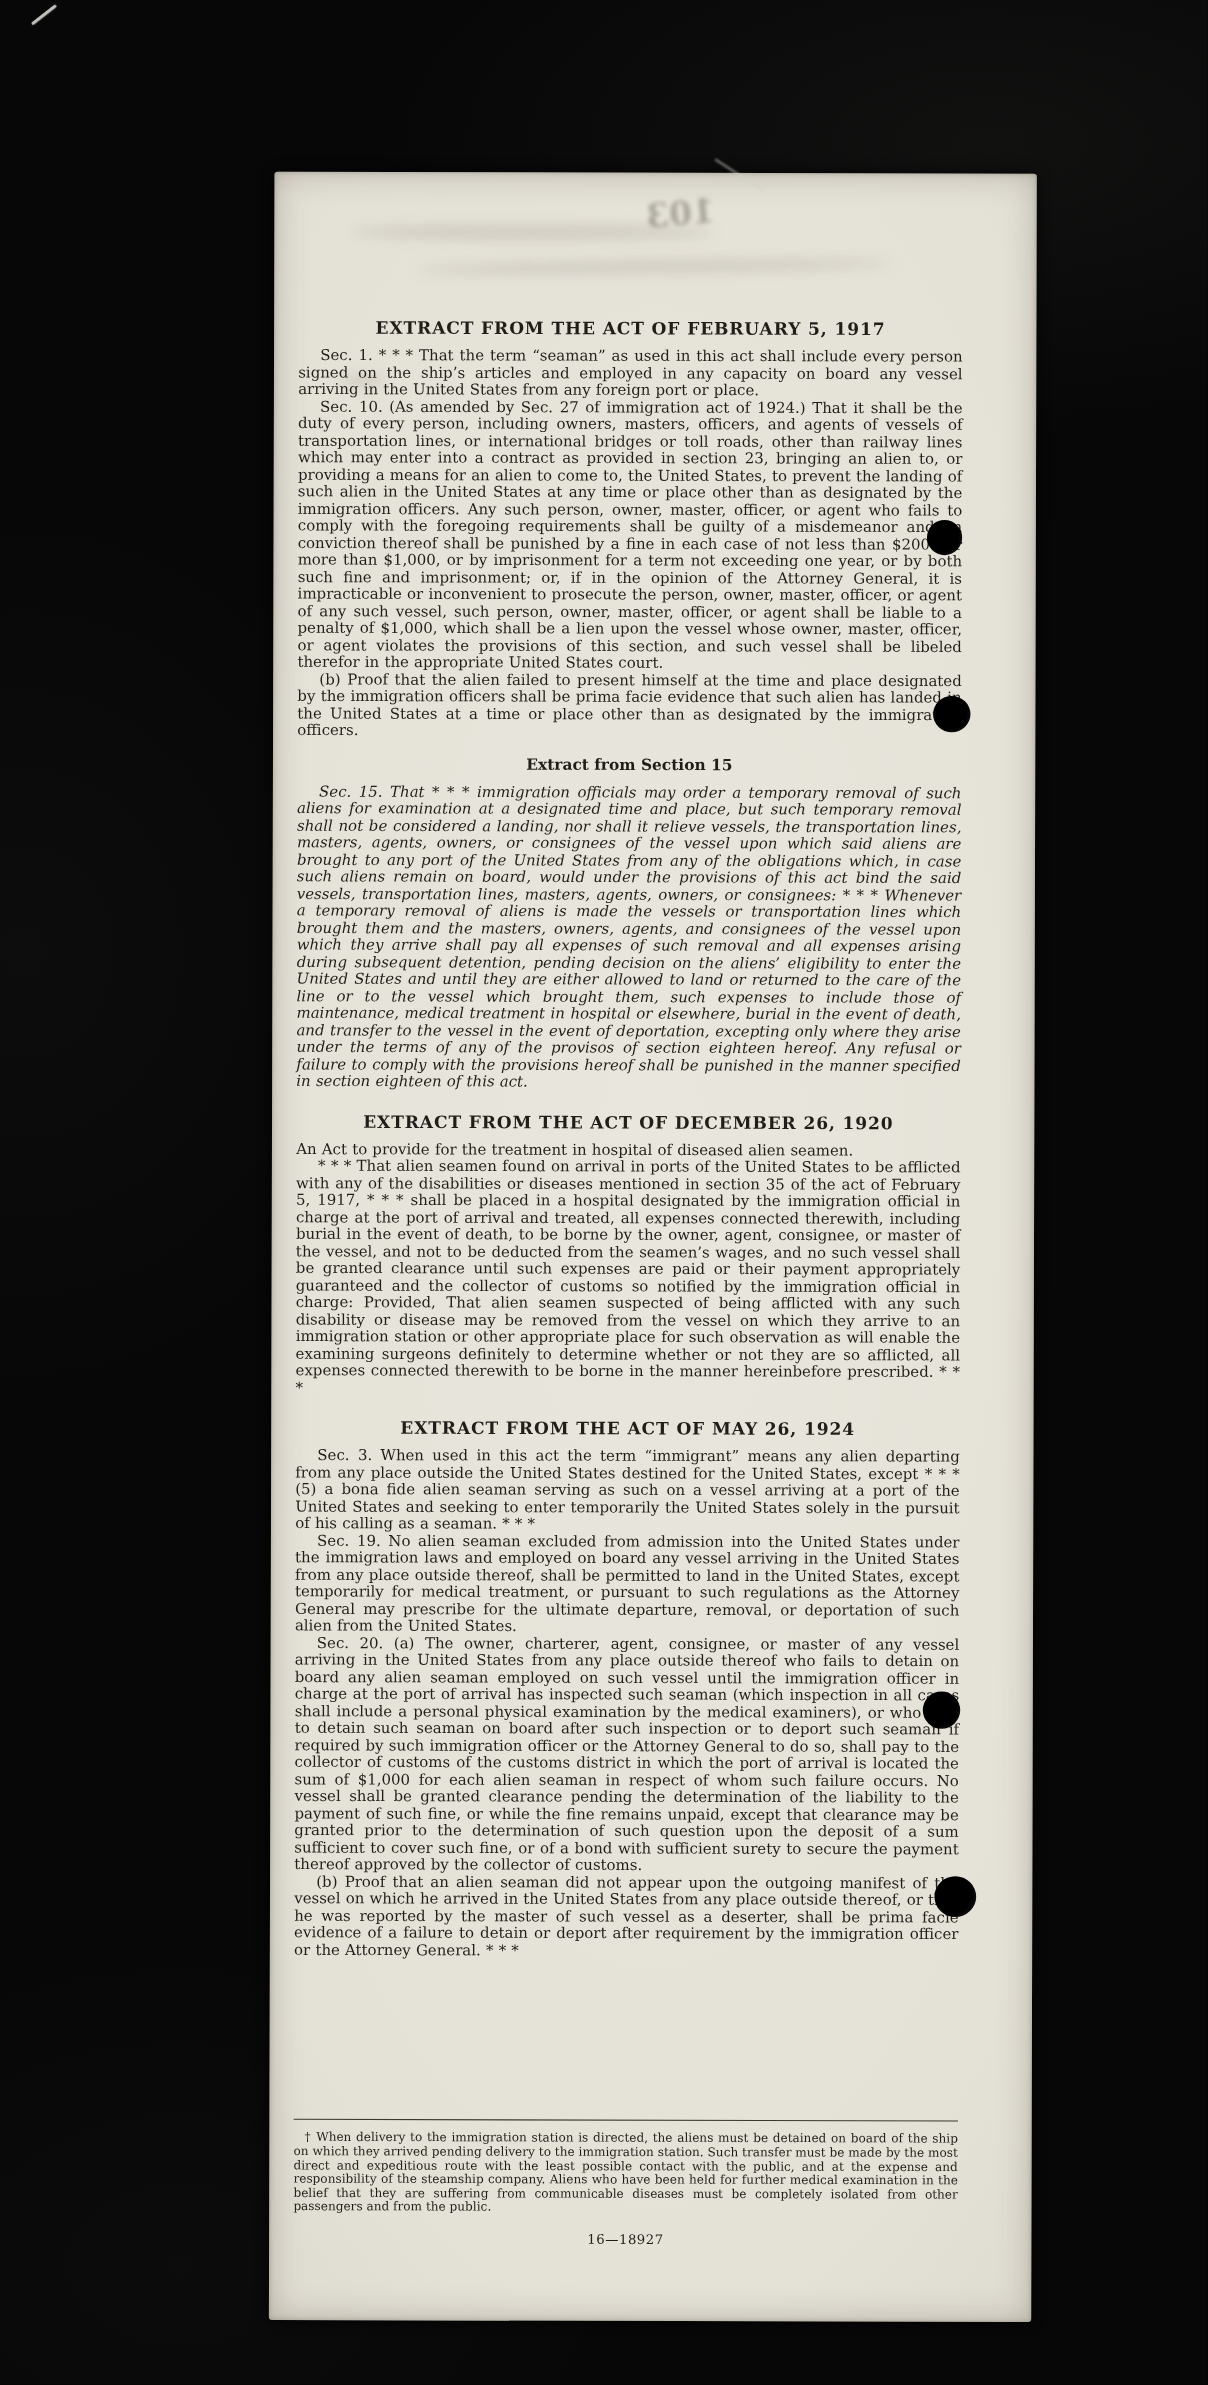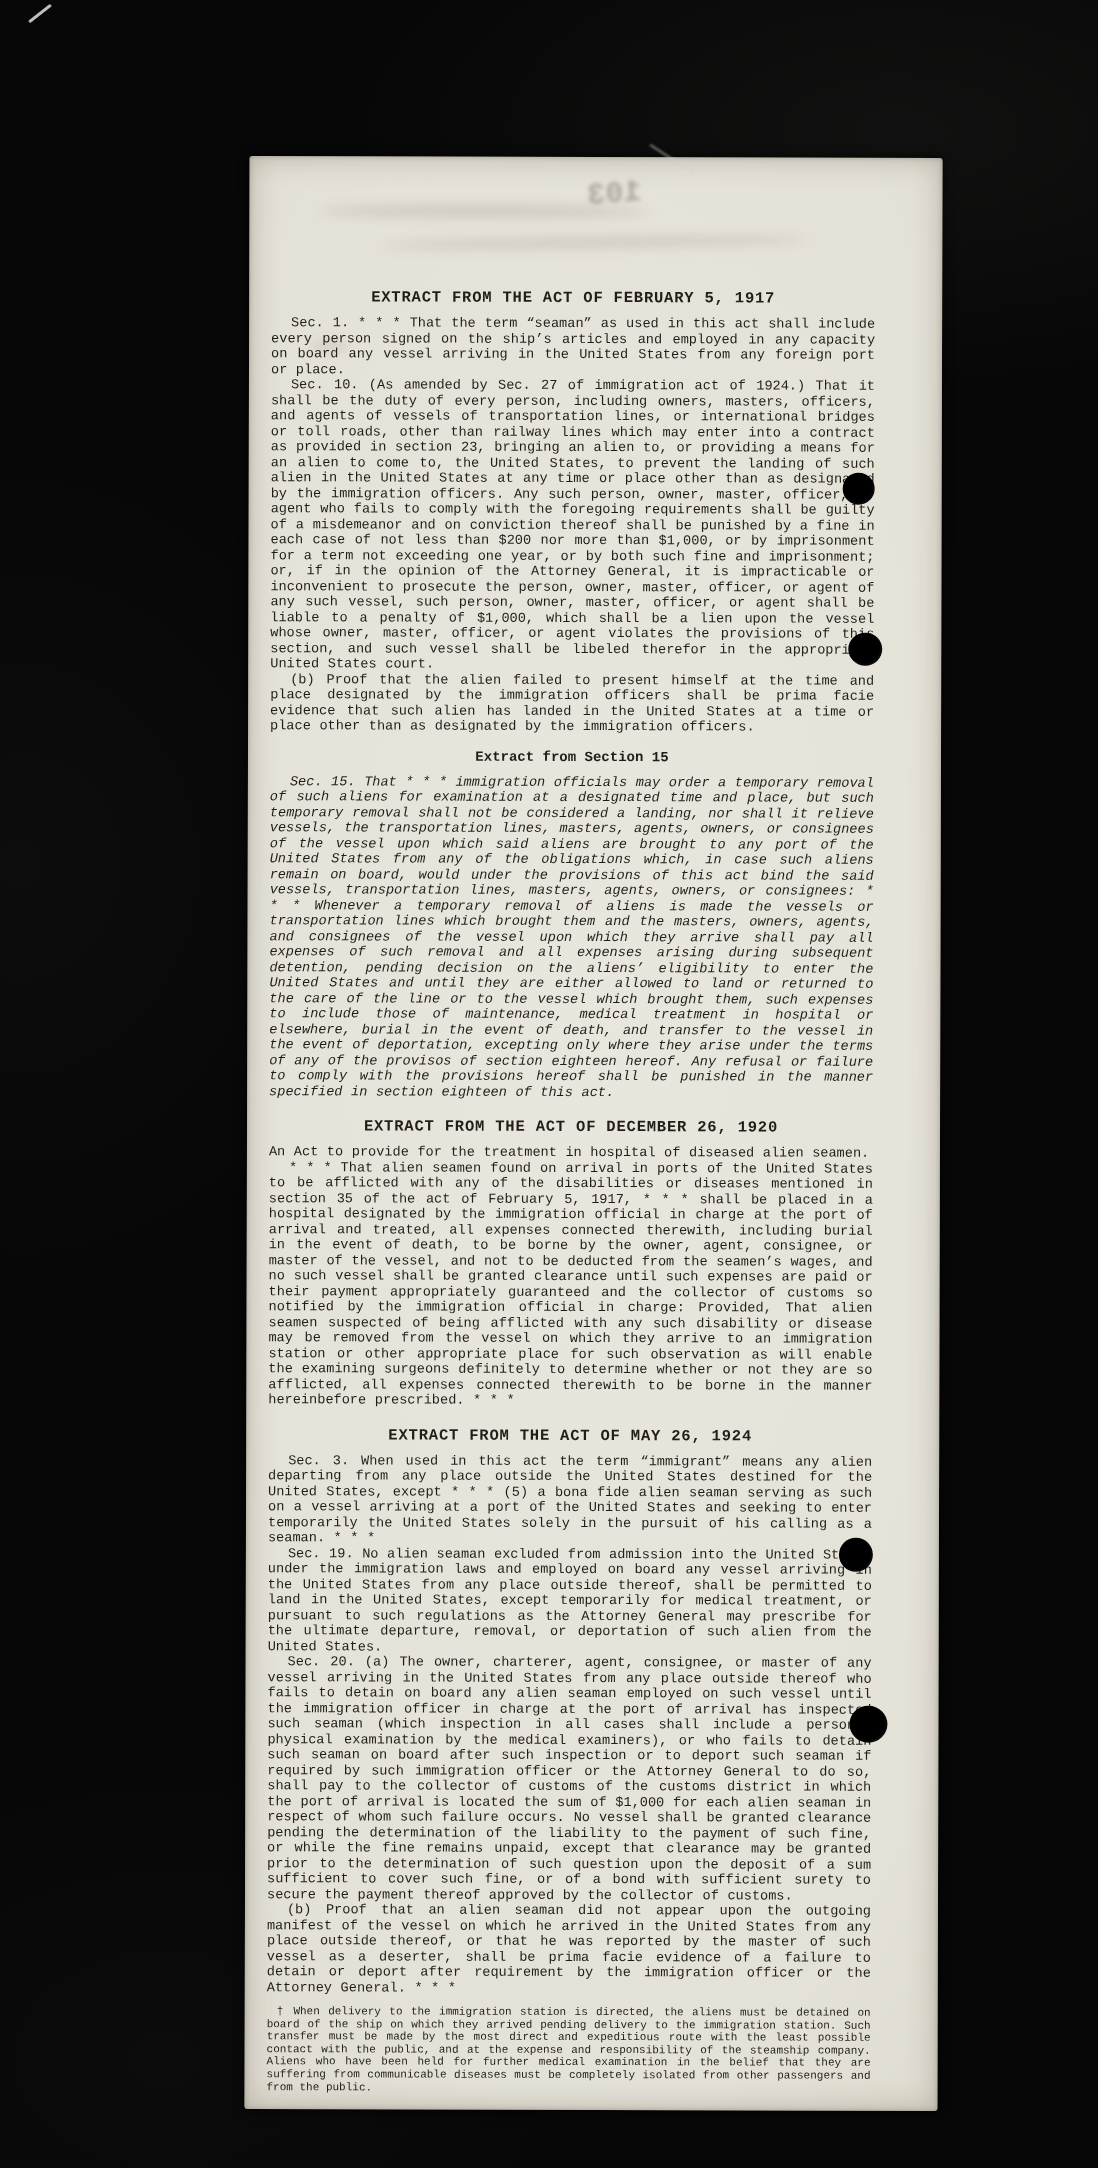--- a/index.html
+++ b/index.html
@@ -12,21 +12,20 @@
     background: #060606;
     font-family: "DejaVu Serif", "Liberation Serif", serif;
   }
   .backdrop {
     position: absolute; inset: 0;
     background:
       radial-gradient(ellipse 900px 420px at 82% 6%, rgba(70,70,66,0.16), transparent 62%),
       radial-gradient(ellipse 600px 700px at 2% 40%, rgba(55,55,55,0.12), transparent 60%),
       radial-gradient(ellipse 700px 500px at 15% 95%, rgba(40,40,40,0.14), transparent 60%),
       #070707;
-    font-family: Liberation Mono, monospace;
   }
   .streak-topleft {
     position: absolute; left: 26px; top: 12px; width: 28px; height: 3px;
     background: rgba(225,225,218,0.85);
     transform: rotate(-38deg);
     border-radius: 2px;
     filter: blur(0.6px);
   }
   .streak-topright {
     position: absolute; left: 646px; top: 158px; width: 52px; height: 2px;

